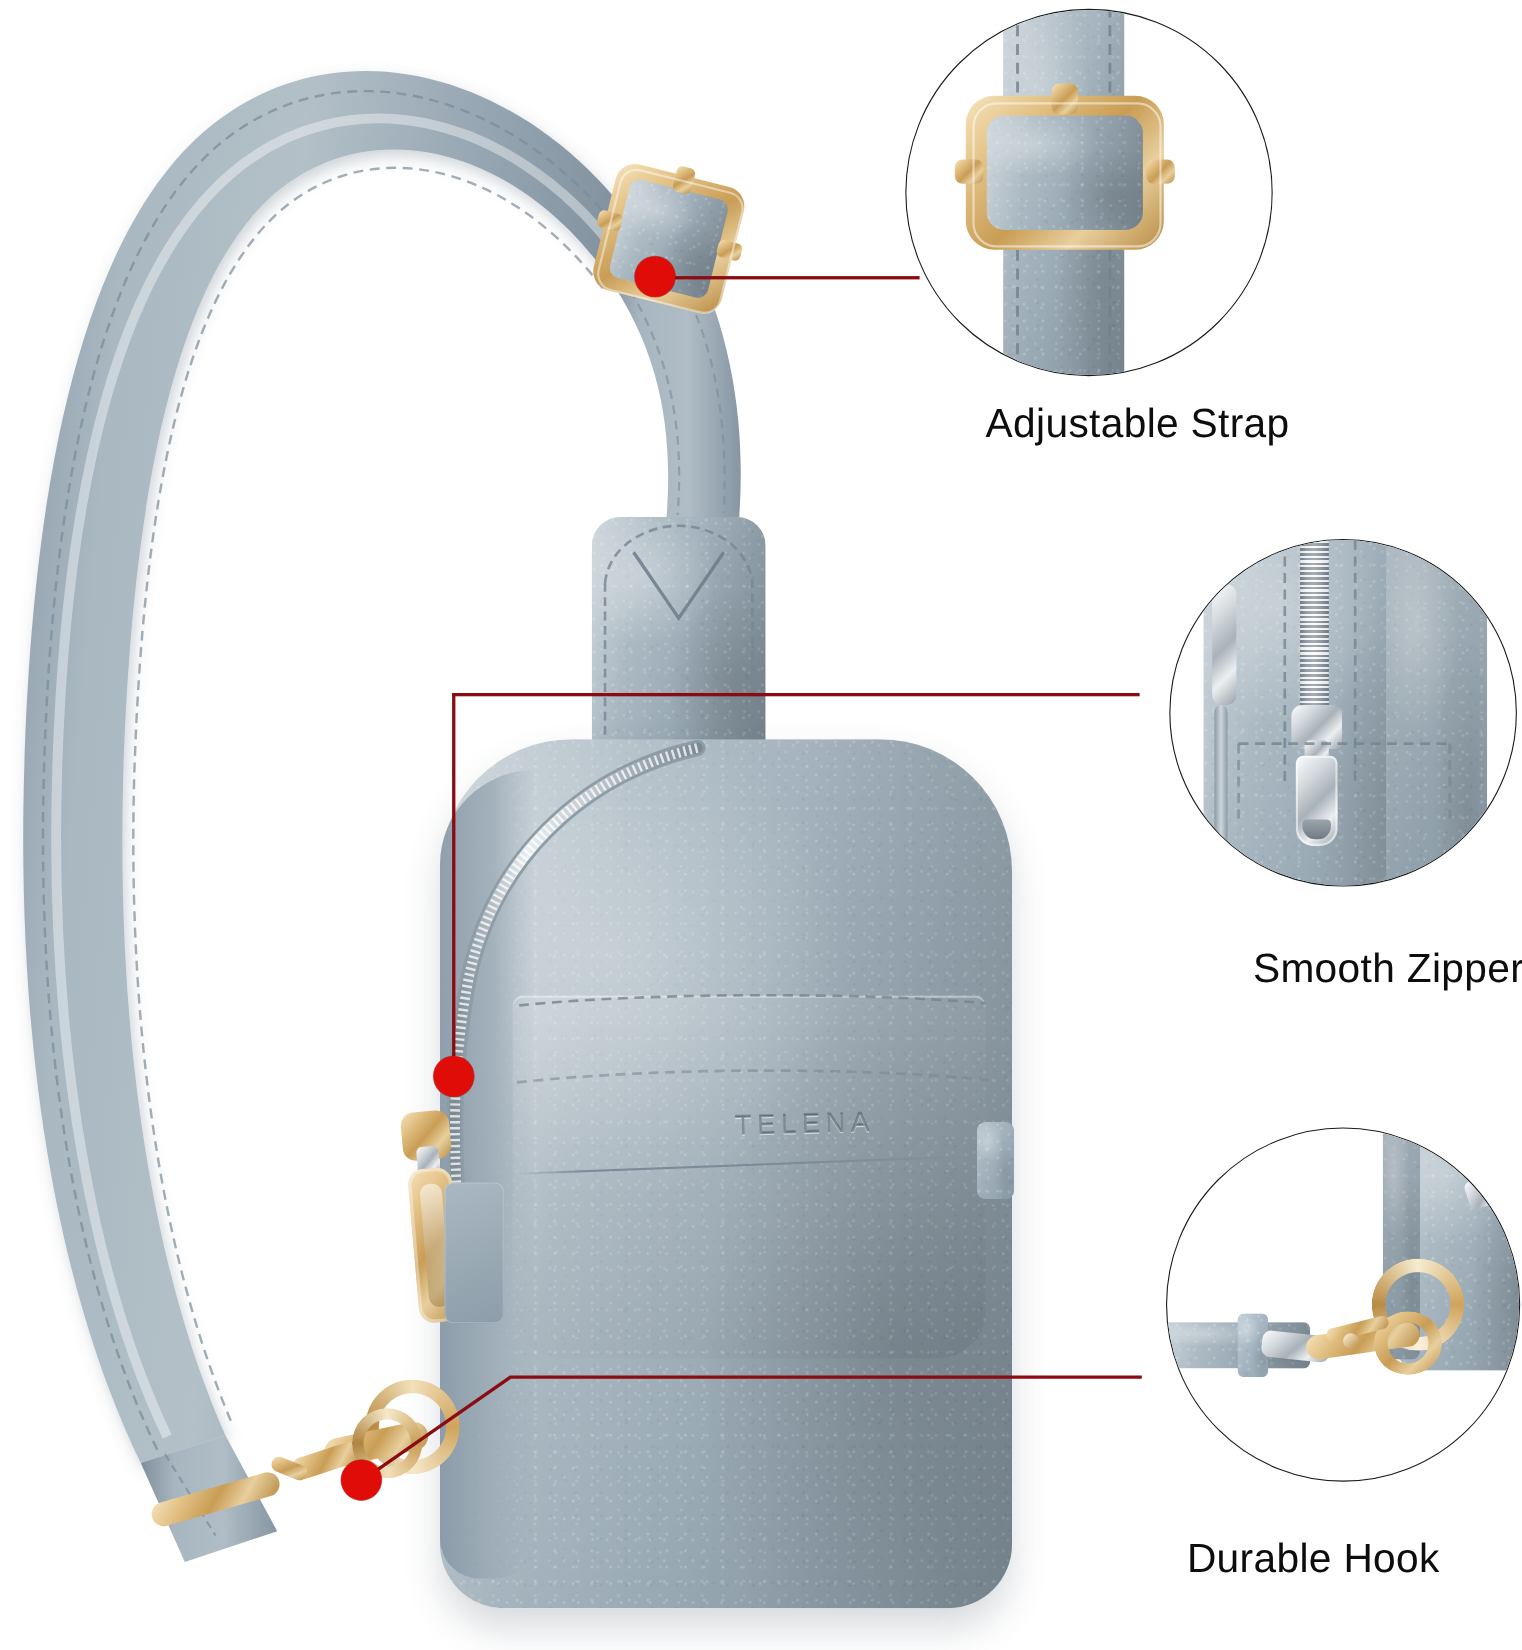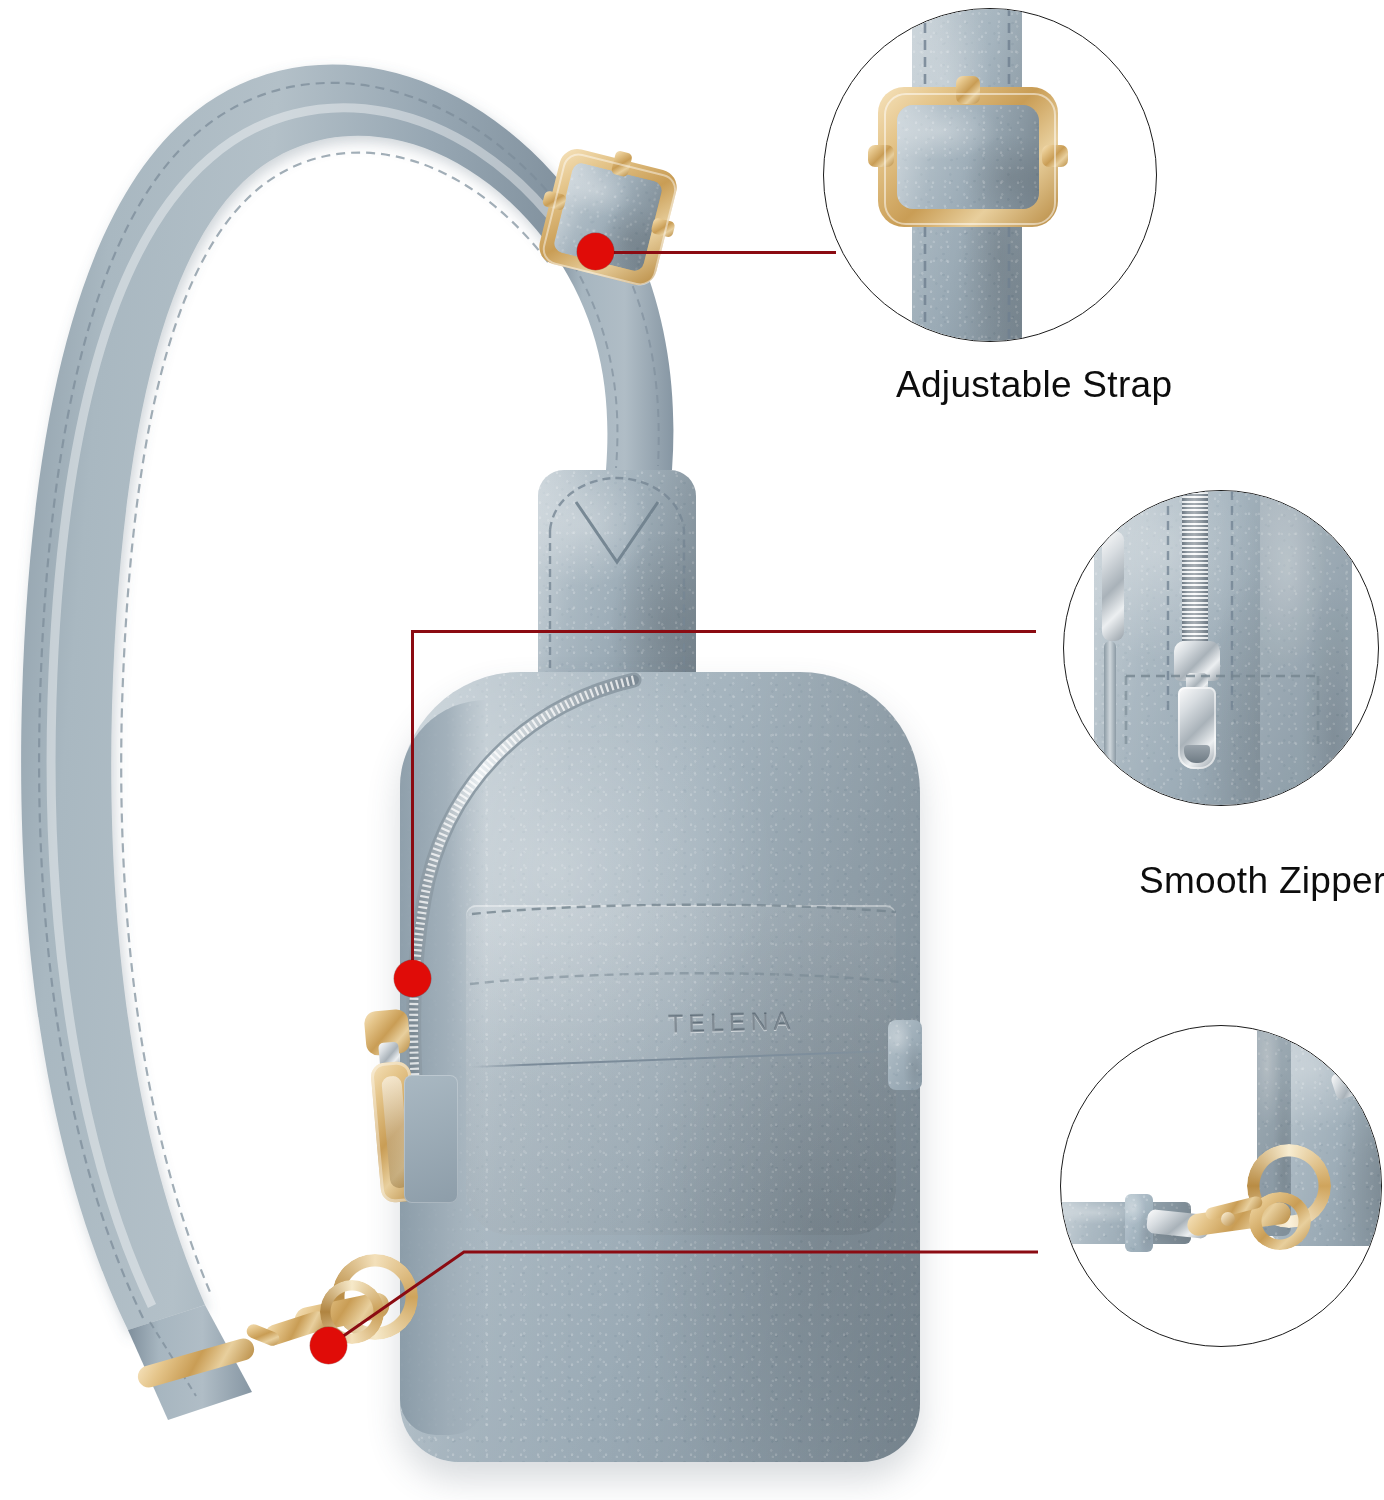--- a/index.html
+++ b/index.html
@@ -359,14 +359,15 @@
     <div class="abs" style="left:126px;top:160px;width:130px;height:78px;">
       <div class="abs gold" style="left:0;top:22px;width:104px;height:22px;border-radius:11px;transform:rotate(-8deg);"></div>
       <div class="abs gold" style="left:62px;top:6px;width:62px;height:58px;border-radius:50%;
                   -webkit-mask:radial-gradient(circle, transparent 18px, #000 19px);
                   mask:radial-gradient(circle, transparent 18px, #000 19px);"></div>
       <div class="abs gold" style="left:18px;top:16px;width:58px;height:12px;border-radius:6px;transform:rotate(-14deg);"></div>
       <div class="abs" style="left:34px;top:26px;width:14px;height:14px;border-radius:50%;
                   background:linear-gradient(135deg,#fff6e0,#b88b43);"></div>
     </div>
   </div>
+  <div class="callout-label" style="left:1079px;top:1396px;">Durable Hook</div>
 
 </div>
 
 </body></html>

